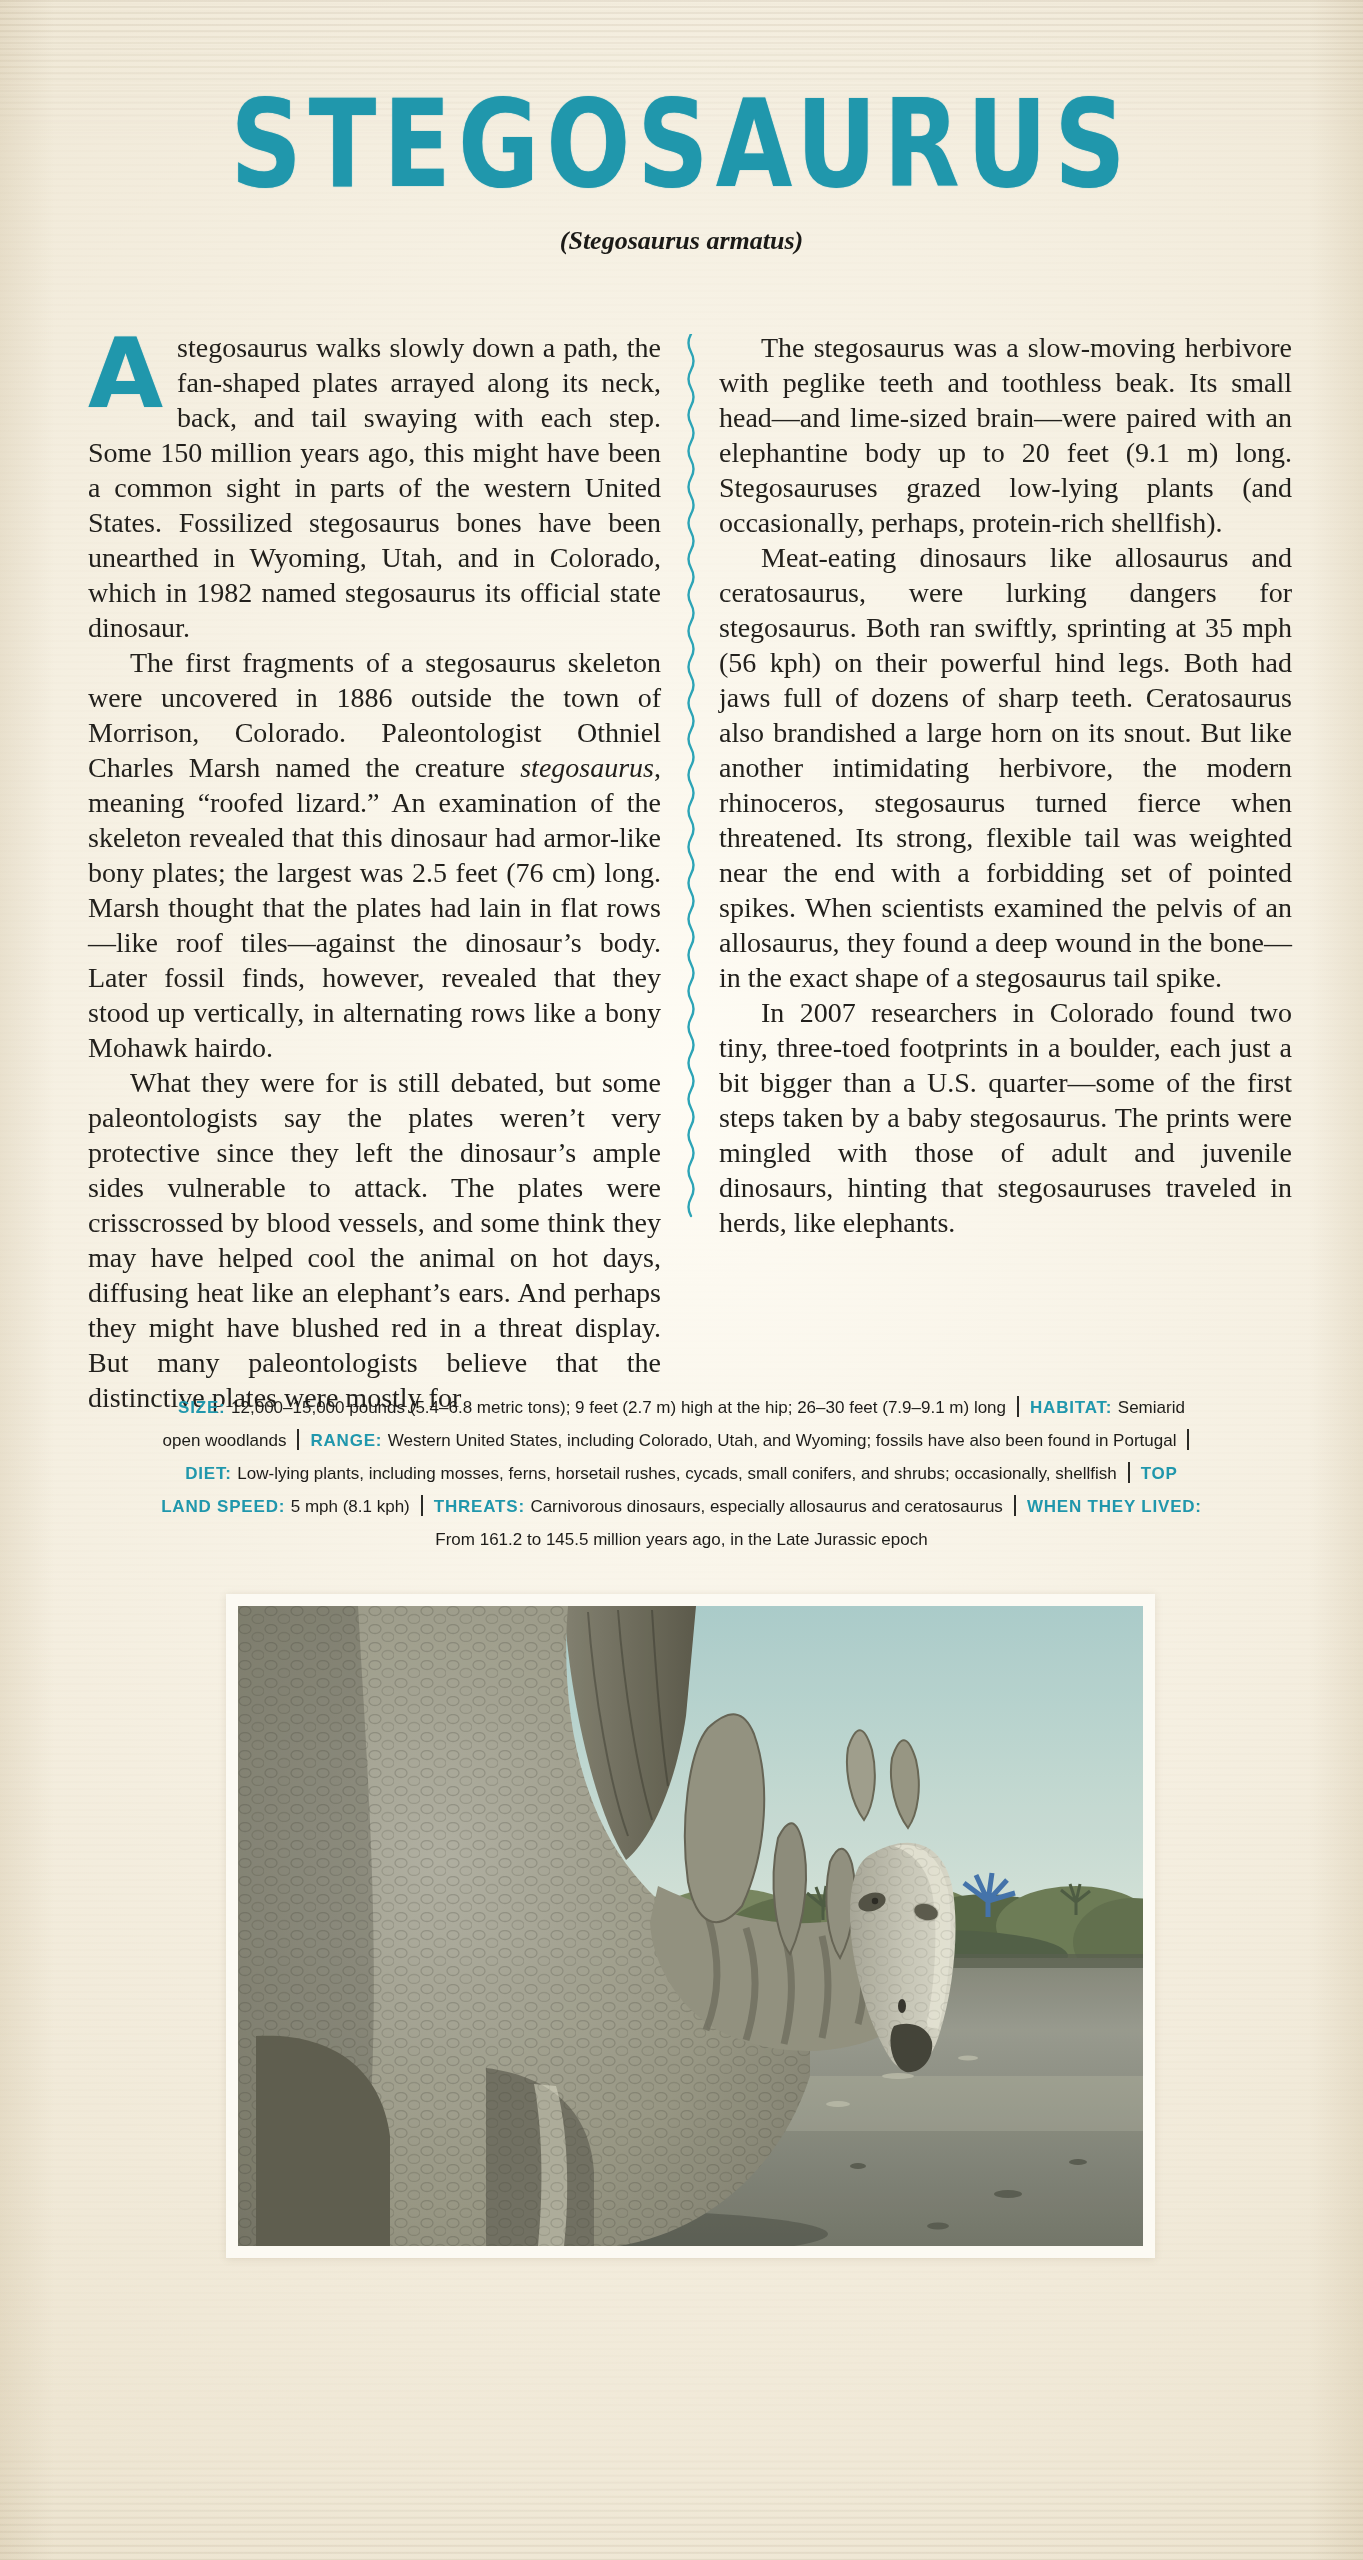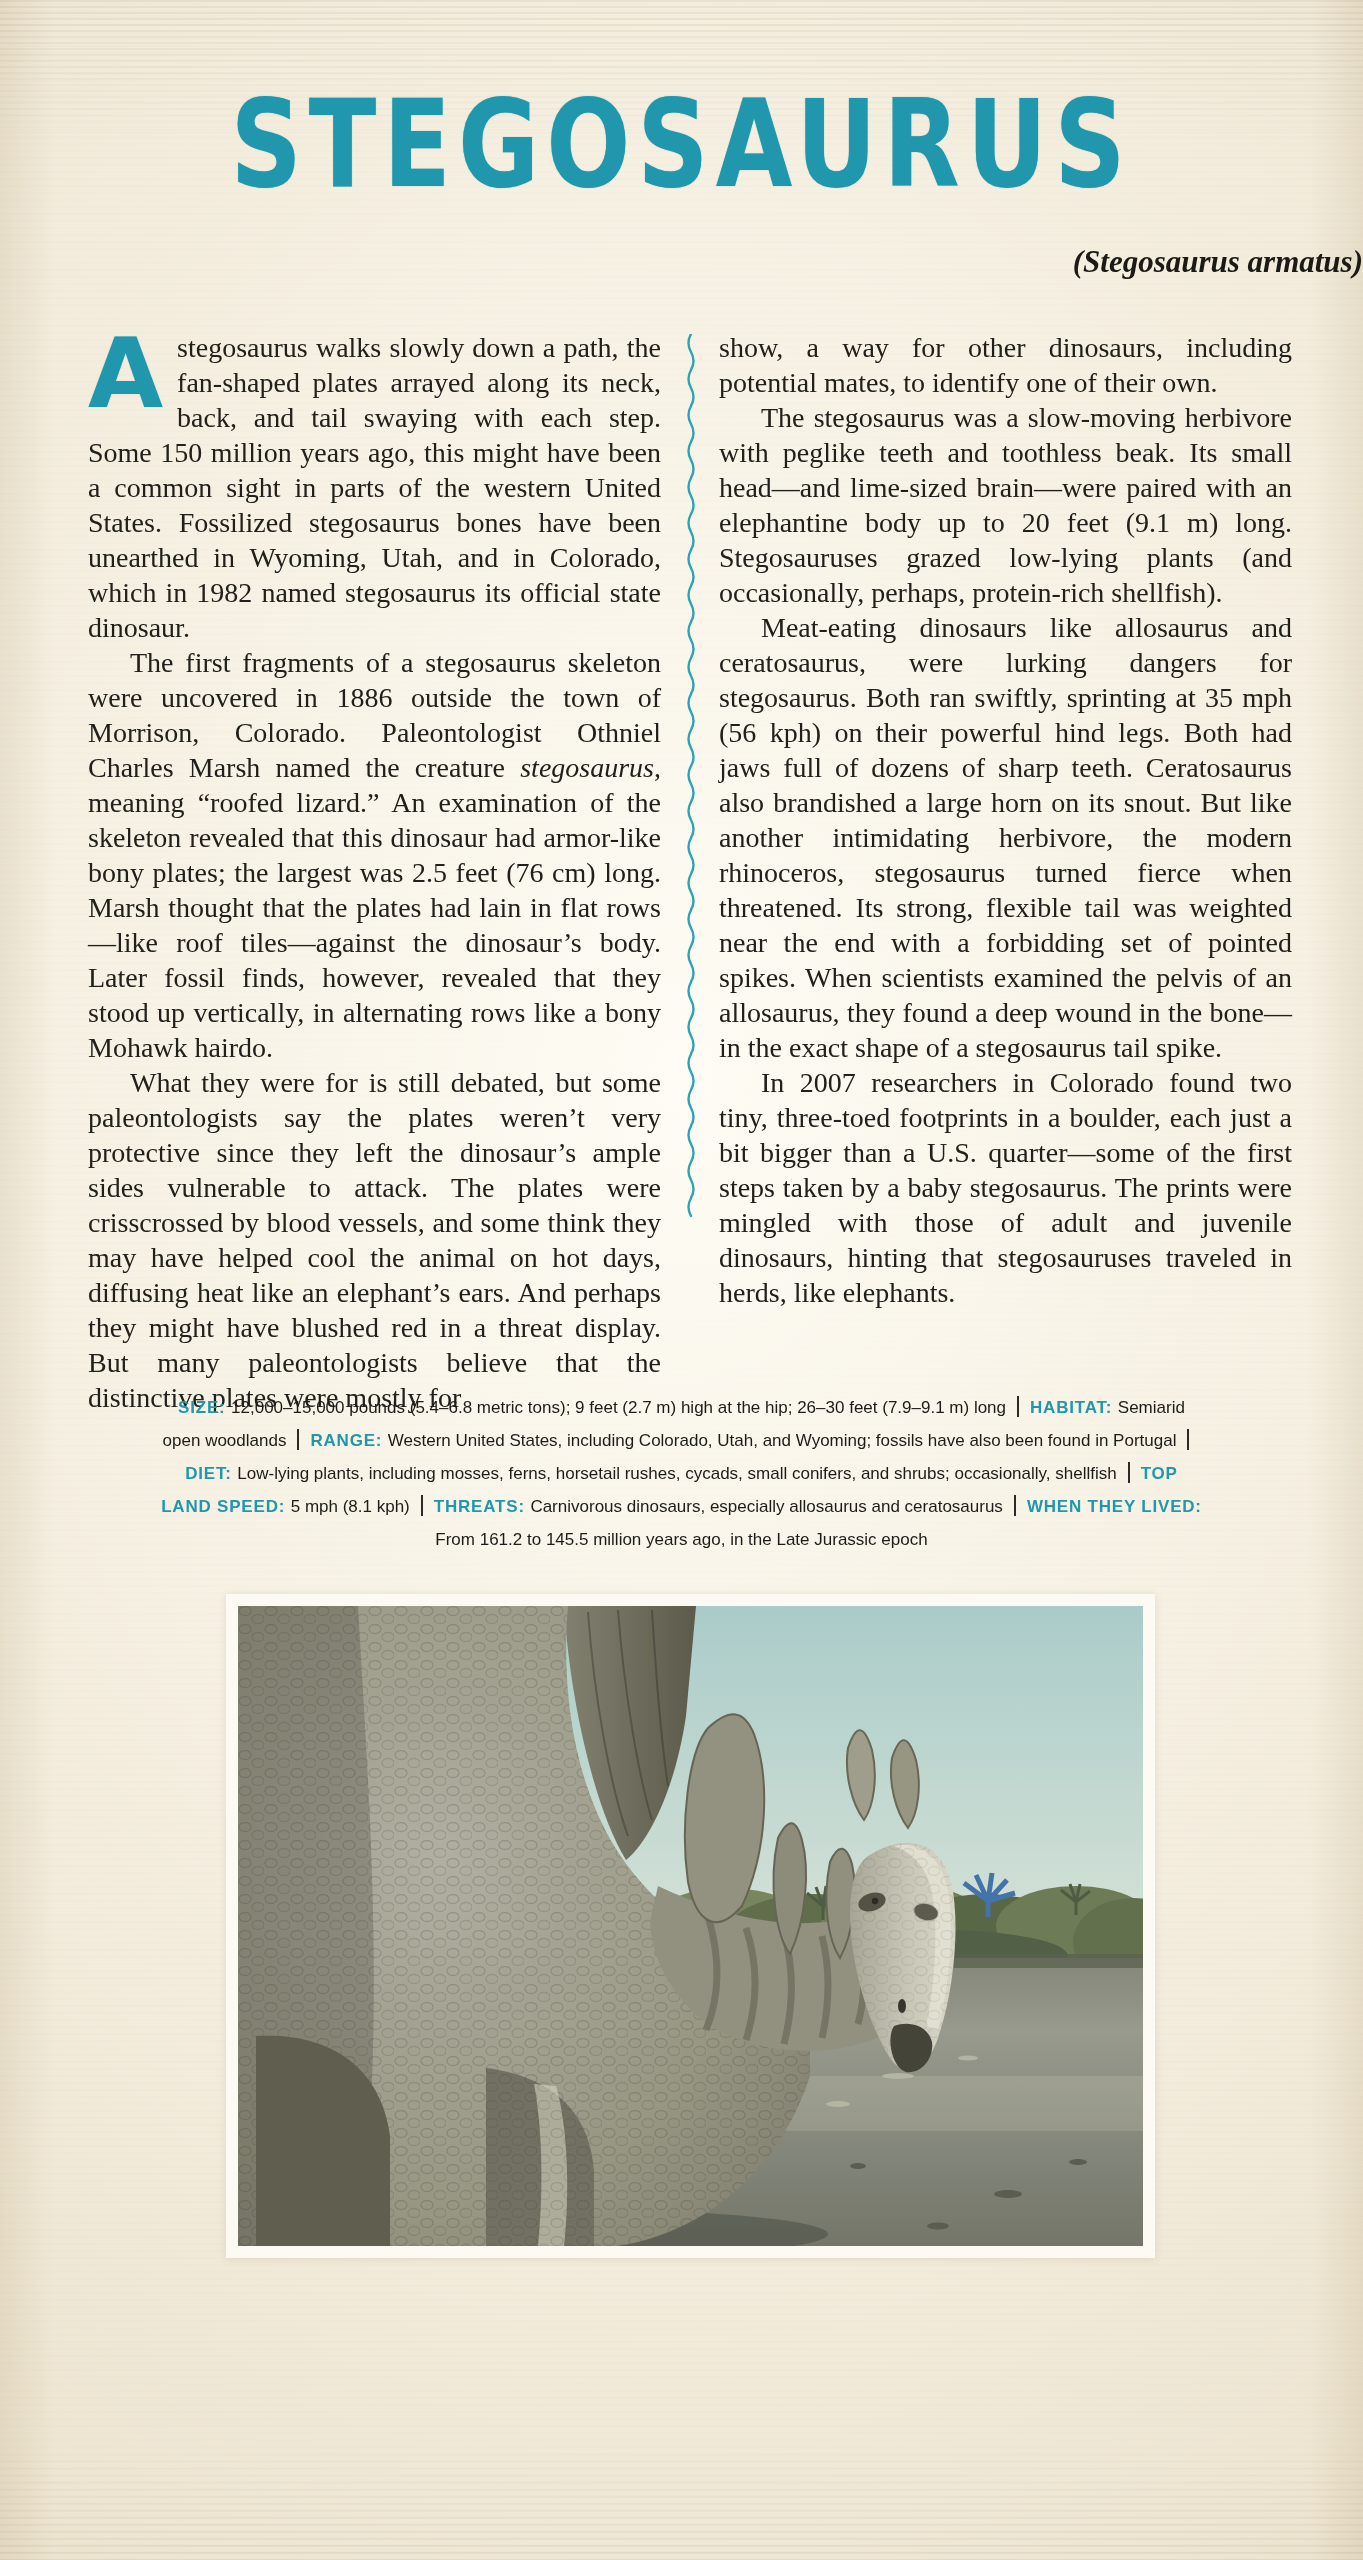--- a/index.html
+++ b/index.html
@@ -31,25 +31,25 @@
     font-family:"DejaVu Sans", sans-serif;
     font-weight:bold;
     font-size:99px;
     line-height:150px;
     letter-spacing:7px;
     color:var(--accent,#2097ac);
     transform:scaleY(1.22);
     text-shadow:0 0 1px rgba(32,151,172,.6);
   }
   .subtitle{
-    position:absolute;top:244px;left:0;right:0;
-    text-align:right;
+    position:absolute;top:226px;left:0;right:0;
+    text-align:center;
     font-family:"Liberation Serif", serif;
     font-style:italic;font-weight:bold;
-    font-size:31px;color:#1918156;
+    font-size:26px;color:#1918156;
     color:#1b1a17;
   }
   .cols{
     position:absolute;left:88px;top:330px;width:1204px;
     display:flex;justify-content:space-between;
   }
   .col{width:573px;font-size:28px;line-height:35px;color:#22201c;text-align:justify;}
   .col p{margin:0;}
   .p-indent{text-indent:42px;}
   .dropcap{
@@ -98,21 +98,20 @@
 <h1 class="title">STEGOSAURUS</h1>
 <div class="subtitle">(Stegosaurus armatus)</div>
 
 <div class="cols">
   <div class="col" id="col-left">
       <p><span class="dropcap">A</span>stegosaurus walks slowly down a path, the fan-shaped plates arrayed along its neck, back, and tail swaying with each step. Some 150 million years ago, this might have been a common sight in parts of the western United States. Fossilized stegosaurus bones have been unearthed in Wyoming, Utah, and in Colorado, which in 1982 named stegosaurus its official state dinosaur.</p>
       <p class="p-indent">The first fragments of a stegosaurus skeleton were uncovered in 1886 outside the town of Morrison, Colorado. Paleontologist Othniel Charles Marsh named the creature <i>stegosaurus</i>, meaning “roofed lizard.” An examination of the skeleton revealed that this dinosaur had armor-like bony plates; the largest was 2.5 feet (76 cm) long. Marsh thought that the plates had lain in flat rows—like roof tiles—against the dinosaur’s body. Later fossil finds, however, revealed that they stood up vertically, in alternating rows like a bony Mohawk hairdo.</p>
       <p class="p-indent">What they were for is still debated, but some paleontologists say the plates weren’t very protective since they left the dinosaur’s ample sides vulnerable to attack. The plates were crisscrossed by blood vessels, and some think they may have helped cool the animal on hot days, diffusing heat like an elephant’s ears. And perhaps they might have blushed red in a threat display. But many paleontologists believe that the distinctive plates were mostly for</p>
     </div>
   <div class="col" id="col-right">
-      <p>show, a way for other dinosaurs, including potential mates, to identify one of their own.</p>
       <p class="p-indent">The stegosaurus was a slow-moving herbivore with peglike teeth and toothless beak. Its small head—and lime-sized brain—were paired with an elephantine body up to 20 feet (9.1 m) long. Stegosauruses grazed low-lying plants (and occasionally, perhaps, protein-rich shellfish).</p>
       <p class="p-indent">Meat-eating dinosaurs like allosaurus and ceratosaurus, were lurking dangers for stegosaurus. Both ran swiftly, sprinting at 35 mph (56 kph) on their powerful hind legs. Both had jaws full of dozens of sharp teeth. Ceratosaurus also brandished a large horn on its snout. But like another intimidating herbivore, the modern rhinoceros, stegosaurus turned fierce when threatened. Its strong, flexible tail was weighted near the end with a forbidding set of pointed spikes. When scientists examined the pelvis of an allosaurus, they found a deep wound in the bone—in the exact shape of a stegosaurus tail spike.</p>
       <p class="p-indent">In 2007 researchers in Colorado found two tiny, three-toed footprints in a boulder, each just a bit bigger than a U.S. quarter—some of the first steps taken by a baby stegosaurus. The prints were mingled with those of adult and juvenile dinosaurs, hinting that stegosauruses traveled in herds, like elephants.</p>
     </div>
 </div>
 
 <svg class="divider" width="13" height="884">
   <path id="wave" d="M6 0 Q1 9 6 18 Q11 27 6 36 Q1 45 6 54 Q11 63 6 72 Q1 81 6 90 Q11 99 6 108 Q1 117 6 126 Q11 135 6 144 Q1 153 6 162 Q11 171 6 180 Q1 189 6 198 Q11 207 6 216 Q1 225 6 234 Q11 243 6 252 Q1 261 6 270 Q11 279 6 288 Q1 297 6 306 Q11 315 6 324 Q1 333 6 342 Q11 351 6 360 Q1 369 6 378 Q11 387 6 396 Q1 405 6 414 Q11 423 6 432 Q1 441 6 450 Q11 459 6 468 Q1 477 6 486 Q11 495 6 504 Q1 513 6 522 Q11 531 6 540 Q1 549 6 558 Q11 567 6 576 Q1 585 6 594 Q11 603 6 612 Q1 621 6 630 Q11 639 6 648 Q1 657 6 666 Q11 675 6 684 Q1 693 6 702 Q11 711 6 720 Q1 729 6 738 Q11 747 6 756 Q1 765 6 774 Q11 783 6 792 Q1 801 6 810 Q11 819 6 828 Q1 837 6 846 Q11 855 6 864 Q1 873 6 882" fill="none" stroke="#2da4b6" stroke-width="2.4" stroke-linecap="round"></path>
 </svg>
 

